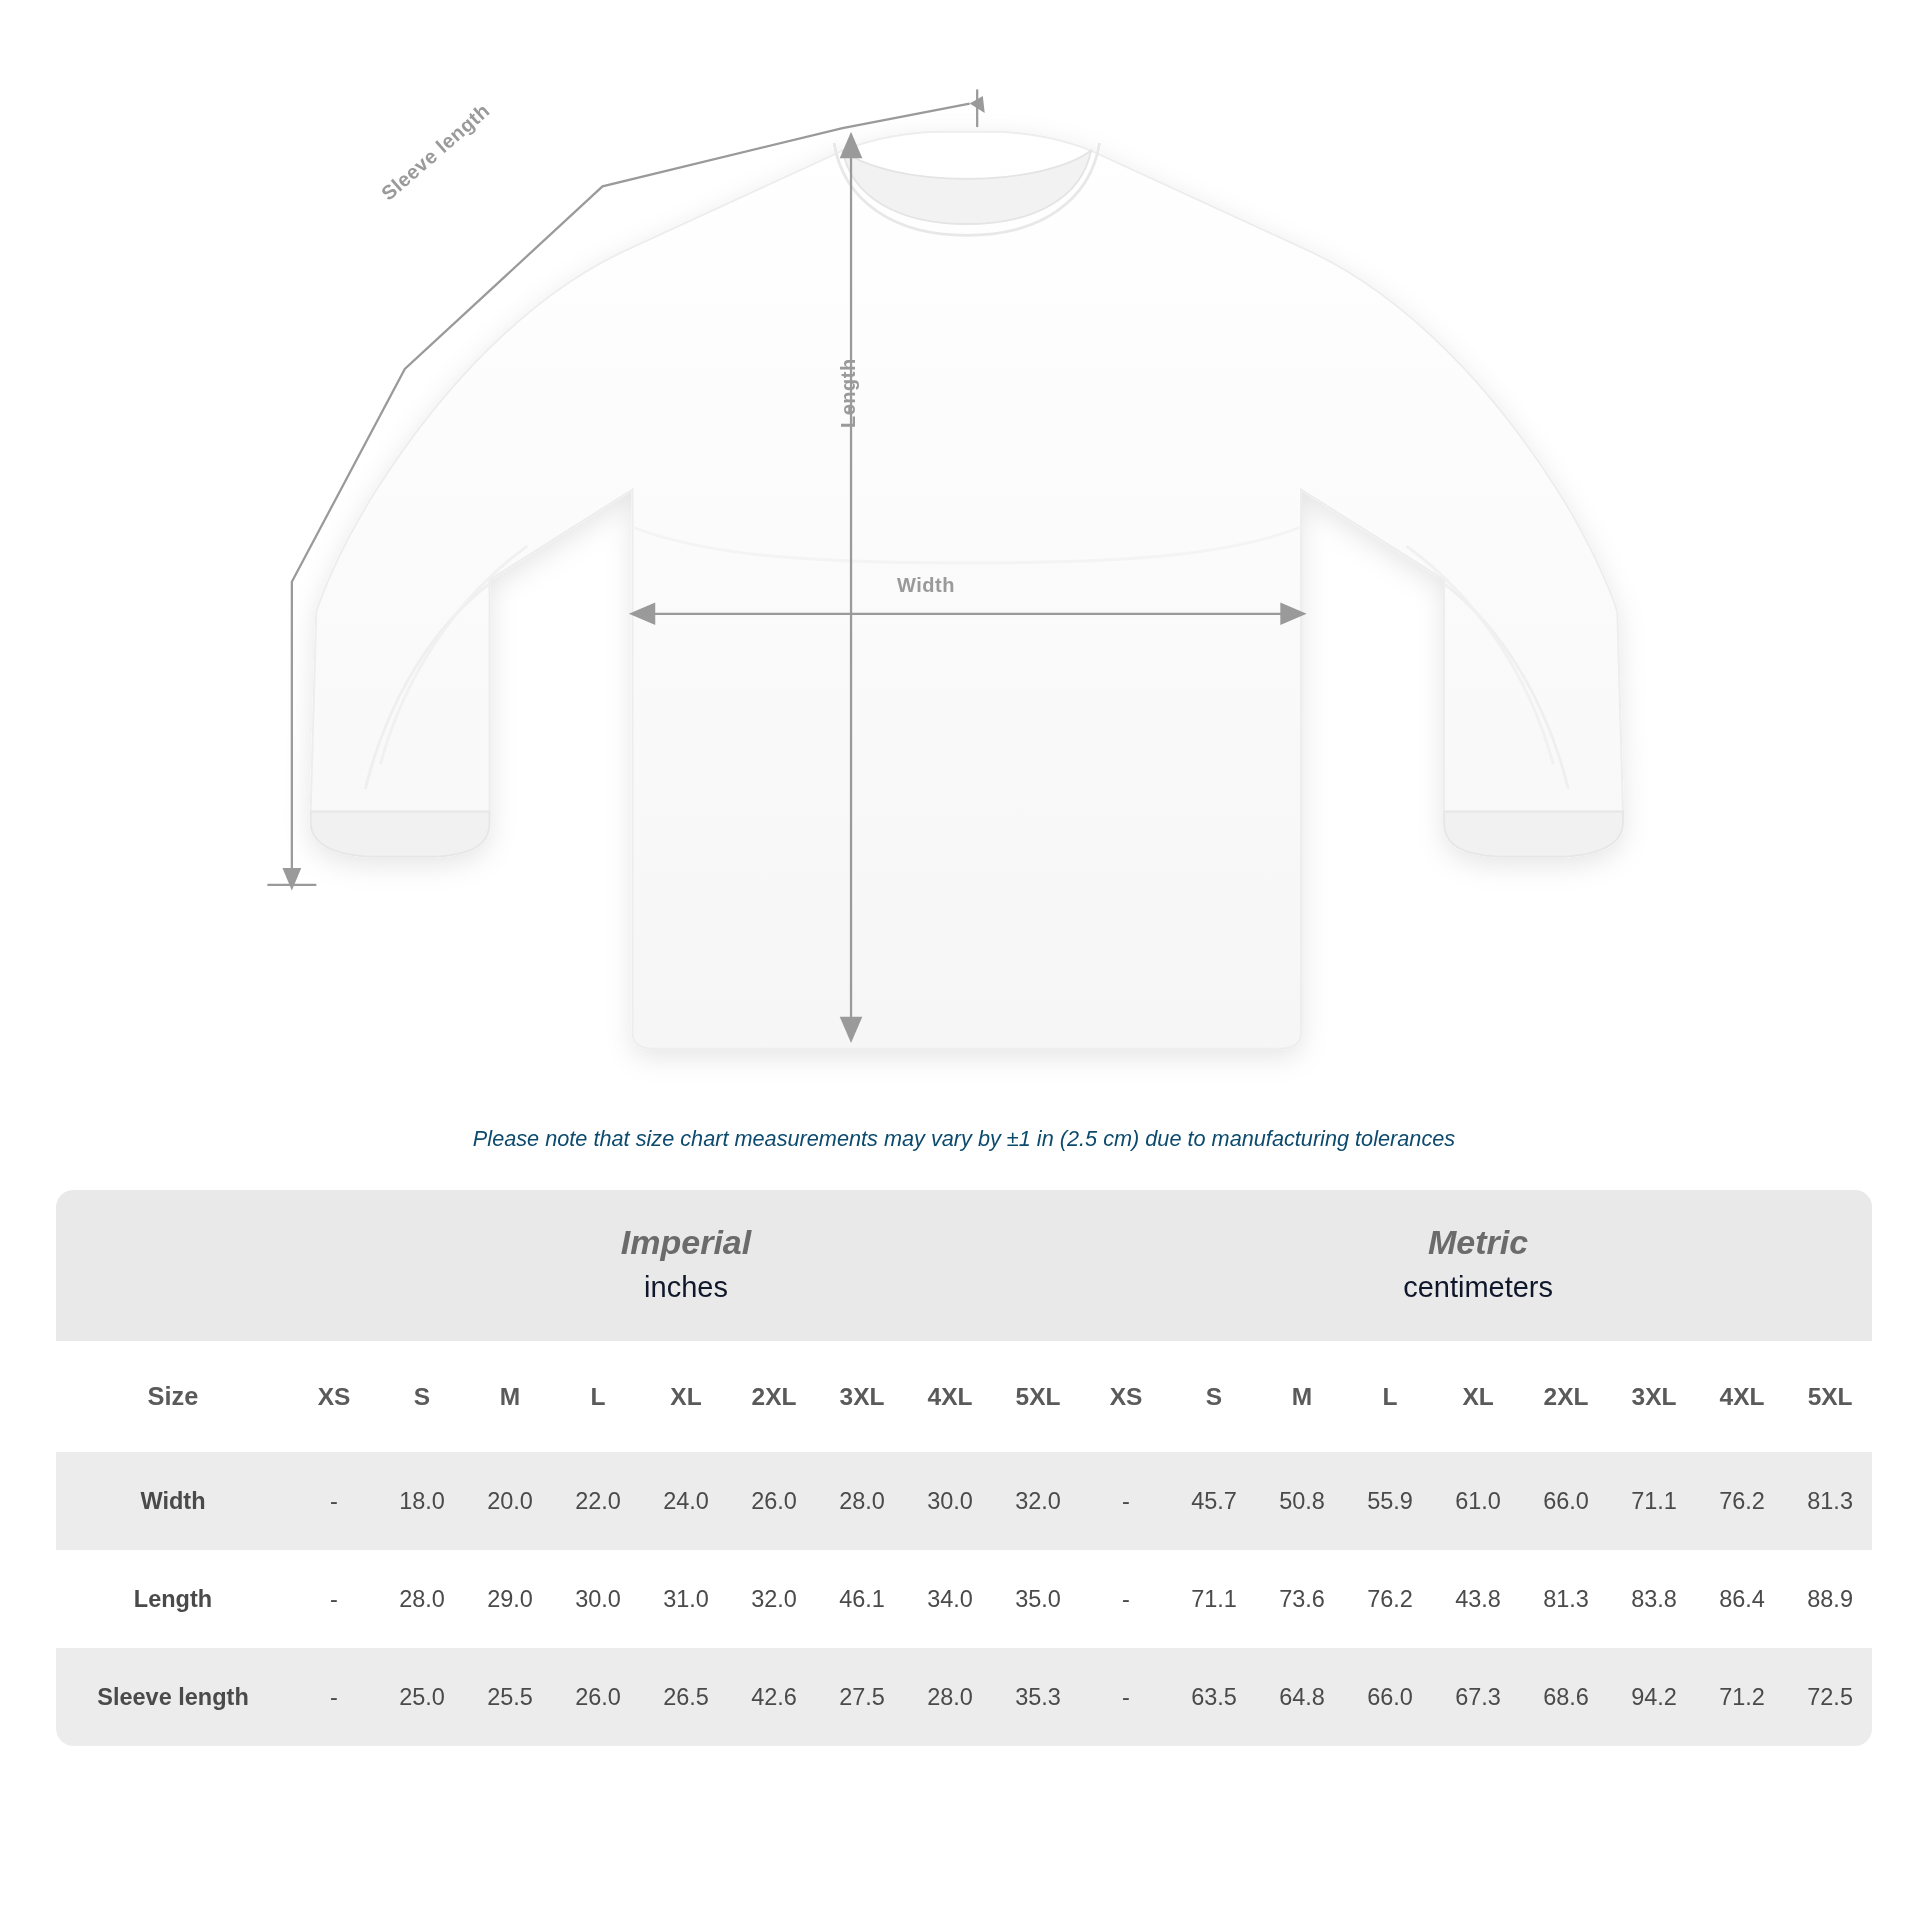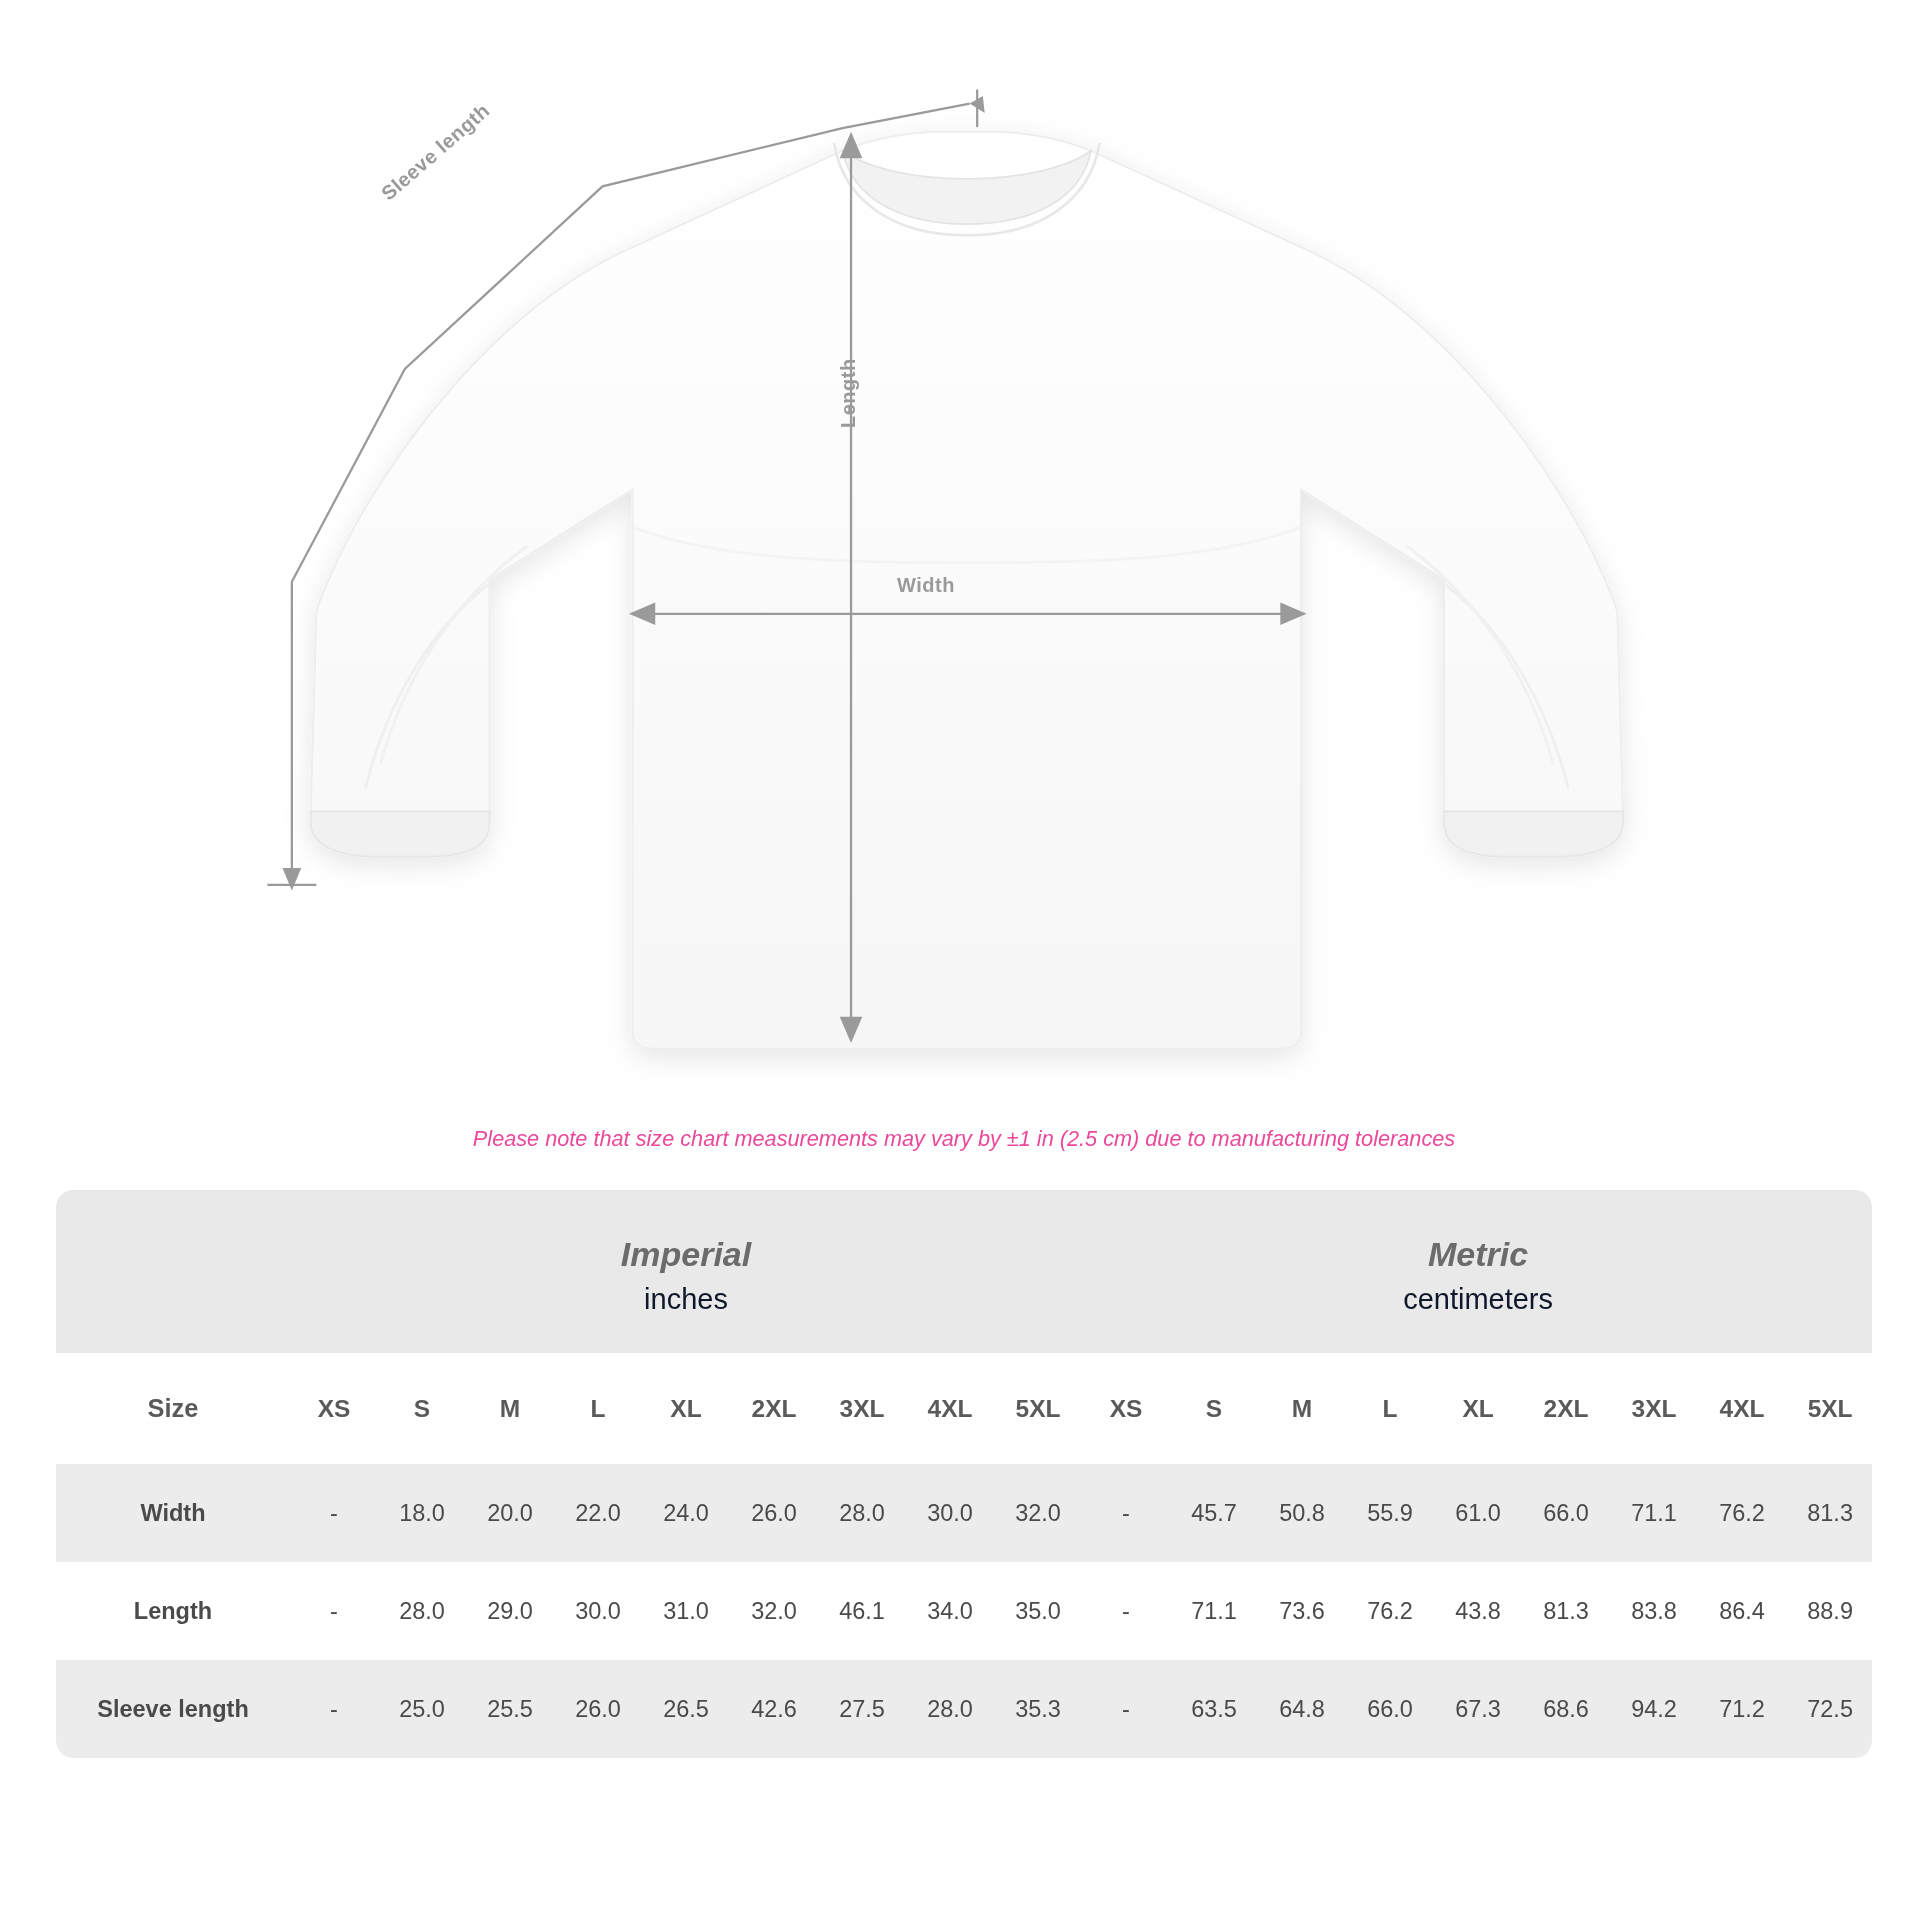--- a/index.html
+++ b/index.html
@@ -64,21 +64,21 @@
   }
   .chart-title {
     font-size: 40px;
     font-weight: bold;
     color: #333333;
     margin: 0 0 21px 0;
   }
   .chart-note {
     font-size: 21.7px;
     font-style: italic;
-    color: #ec4899;
+    color: #0c4a6e;
     margin: 3px;
   }
 
   
   .table-wrap {
     margin: 38px 56px 0 56px;
     border-radius: 17px;
     overflow: hidden;
   }
   table.size-table {
@@ -92,21 +92,21 @@
     vertical-align: middle;
     font-size: 23.5px;
     color: #4a4a4a;
     border: none;
     padding: 0;
   }
   
   tr.unit-row td {
     background: #e9e9e9;
     height: 151px;
-    padding-top: 12px;
+    padding-top: 0;
   }
   .unit-name {
     font-size: 34px;
     font-weight: bold;
     font-style: italic;
     color: #6b6b6b;
     line-height: 1.25;
   }
   .unit-sub {
     font-size: 29px;

